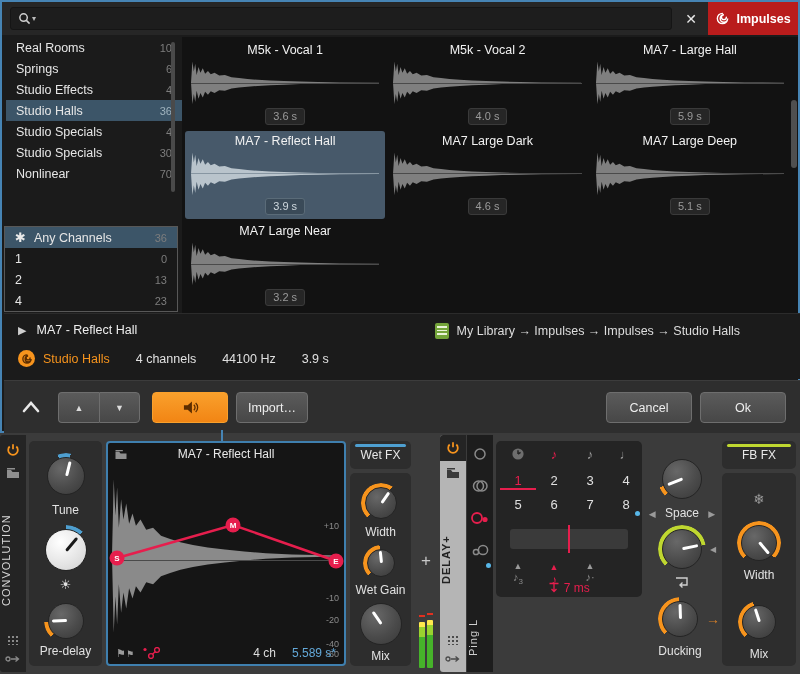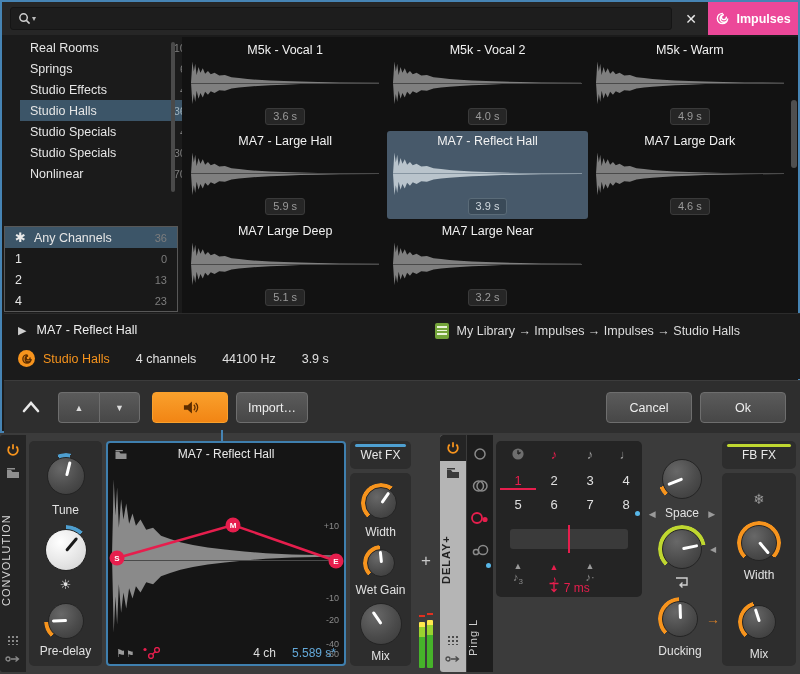--- a/index.html
+++ b/index.html
@@ -10,26 +10,26 @@
   
   .popup { position:absolute; left:0; top:0; width:800px; height:433px;
     background:#1b1b1b; border:2px solid #4684b4; border-bottom:2px solid #4684b4; }
   .topbar { position:absolute; left:0; top:0; width:796px; height:33px; background:#262626; }
   .searchfield { position:absolute; left:8px; top:5px; width:662px; height:23px;
     background:#1d1d1d; border:1px solid #151515; border-radius:3px; display:flex; align-items:center; padding-left:7px; }
   .search-glyph { color:#cfcfcf; font-size:13px; display:flex; align-items:center; gap:1px; }
   .search-caret { font-size:8px; color:#bbb; }
   .close-x { position:absolute; left:676px; top:5px; width:26px; height:23px; display:flex;
     align-items:center; justify-content:center; color:#e8e8e8; font-size:14px; cursor:default; }
-  .tab { position:absolute; left:706px; top:0px; width:90px; height:33px; background:#ec4899;
+  .tab { position:absolute; left:706px; top:0px; width:90px; height:33px; background:#b91c1c;
     border-radius:0 0 0 0; display:flex; align-items:center; justify-content:center; gap:6px;
     color:#fff; font-size:12.5px; font-weight:bold; }
 
   
-  .sidebar { position:absolute; left:18px; top:35px; width:176px; height:276px; background:#1b1b1b; }
+  .sidebar { position:absolute; left:4px; top:35px; width:176px; height:276px; background:#1b1b1b; }
   .srow { height:21px; display:flex; align-items:center; padding:0 10px 0 10px; font-size:12.5px; color:#e6e6e6; }
   .srow .scount { margin-left:auto; color:#7d7d7d; font-size:11px; }
   .srow.sel { background:#3c5568; }
   .srow.sel .scount { color:#9fb2bd; }
   .side-scroll { position:absolute; left:169px; top:40px; width:4px; height:150px; background:#4a4a4a; border-radius:2px; }
   .chanbox { position:absolute; left:2px; top:224px; width:174px; height:86px;
     border:1px solid #585858; background:#191919; }
   .chanrow { height:21px; display:flex; align-items:center; padding:0 10px; font-size:12.5px; color:#e6e6e6; }
   .chanrow .scount { margin-left:auto; color:#7d7d7d; font-size:11px; }
   .chanrow.sel { background:#3c5568; }
@@ -229,30 +229,20 @@
         <div class="ctitle">M5k - Vocal 2</div>
         <div class="wfwrap">
           <div class="midline"></div>
           <svg class="wf" viewBox="0 0 200 44" preserveAspectRatio="none">
             <use href="#wfp"></use>
           </svg>
         </div>
         <div class="badge">4.0 s</div>
       </div>
     <div class="cell">
-        <div class="ctitle">M5k - Warm</div>
-        <div class="wfwrap">
-          <div class="midline"></div>
-          <svg class="wf" viewBox="0 0 200 44" preserveAspectRatio="none">
-            <use href="#wfp"></use>
-          </svg>
-        </div>
-        <div class="badge">4.9 s</div>
-      </div>
-    <div class="cell">
         <div class="ctitle">MA7 - Large Hall</div>
         <div class="wfwrap">
           <div class="midline"></div>
           <svg class="wf" viewBox="0 0 200 44" preserveAspectRatio="none">
             <use href="#wfp"></use>
           </svg>
         </div>
         <div class="badge">5.9 s</div>
       </div>
     <div class="cell sel">

